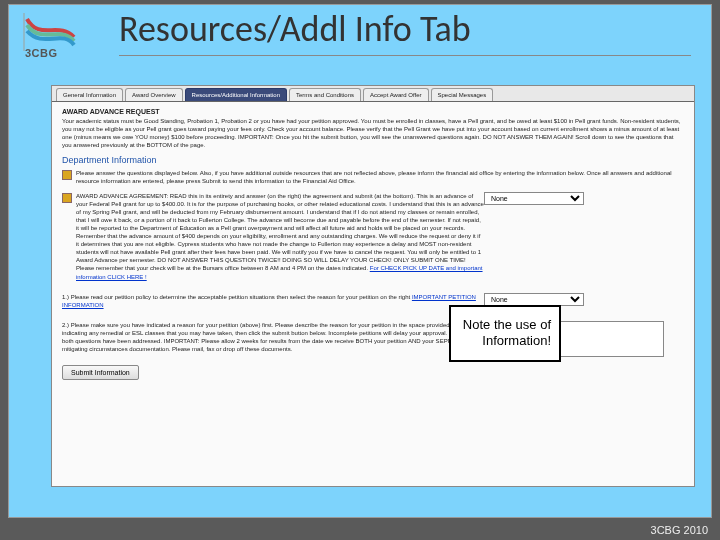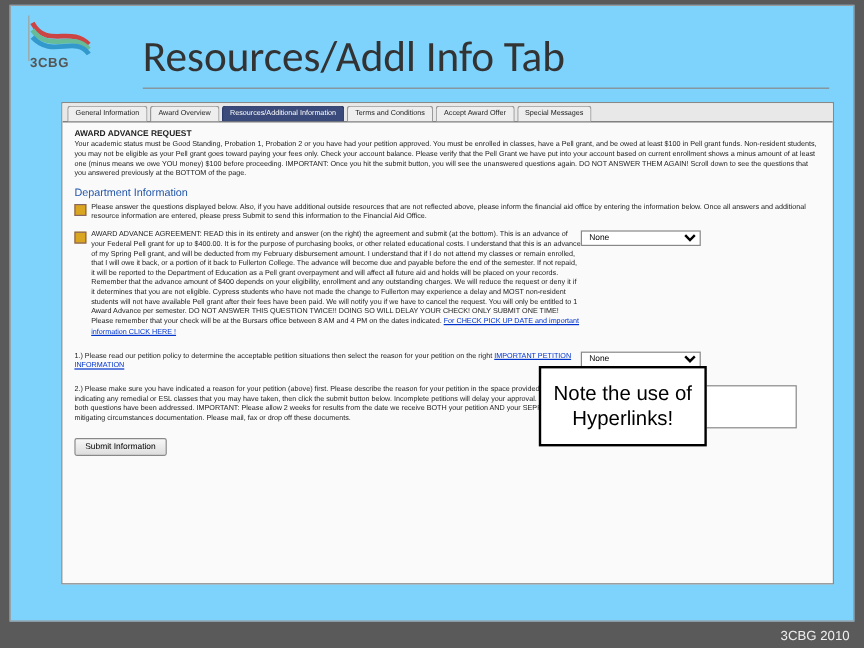--- a/index.html
+++ b/index.html
@@ -30,21 +30,21 @@
   .logo-text {
     font-size: 11px;
     color: #555;
     font-weight: bold;
     margin-top: -4px;
     margin-left: 6px;
     letter-spacing: 0.5px;
   }
   .title {
     position: absolute;
-    top: 20px; left: 110px; right: 20px;
+    top: 2px; left: 110px; right: 20px;
     font-family: "Segoe UI", Calibri, Arial, sans-serif;
     font-size: 36px;
     color: #333;
     font-weight: 400;
   }
   .title::after {
     content: "";
     display: block;
     height: 1px;
     background: #888;
@@ -115,26 +115,26 @@
     font-size: 7px;
     padding: 3px 8px;
     background: linear-gradient(#f8f8f8,#ddd);
     border: 1px solid #888;
     border-radius: 2px;
     cursor: pointer;
   }
   .callout {
     position: absolute;
     top: 300px; left: 440px;
-    width: 140px;
+    width: 112px;
     background: #fff;
     border: 2px solid #000;
     padding: 10px 8px;
-    font-size: 17px;
-    text-align: center;
+    font-size: 13px;
+    text-align: right;
     line-height: 1.25;
   }
   .footer-watermark {
     position: absolute;
     right: 12px; bottom: 4px;
     font-size: 11px;
     color: #eee;
     font-family: "Segoe UI", Arial, sans-serif;
   }
 </style>
@@ -211,18 +211,18 @@
           <textarea style=""></textarea>
         </div>
       </div>
 
       <button class="submit-btn">Submit Information</button>
     </div>
   </div>
 
   <div class="callout">
     <div>Note the use of</div>
-    <div>Hyperlinks!</div>
+    <div>Information!</div>
   </div>
 
 </div>
 
 <div class="footer-watermark">3CBG 2010</div>
 
 </body></html>

